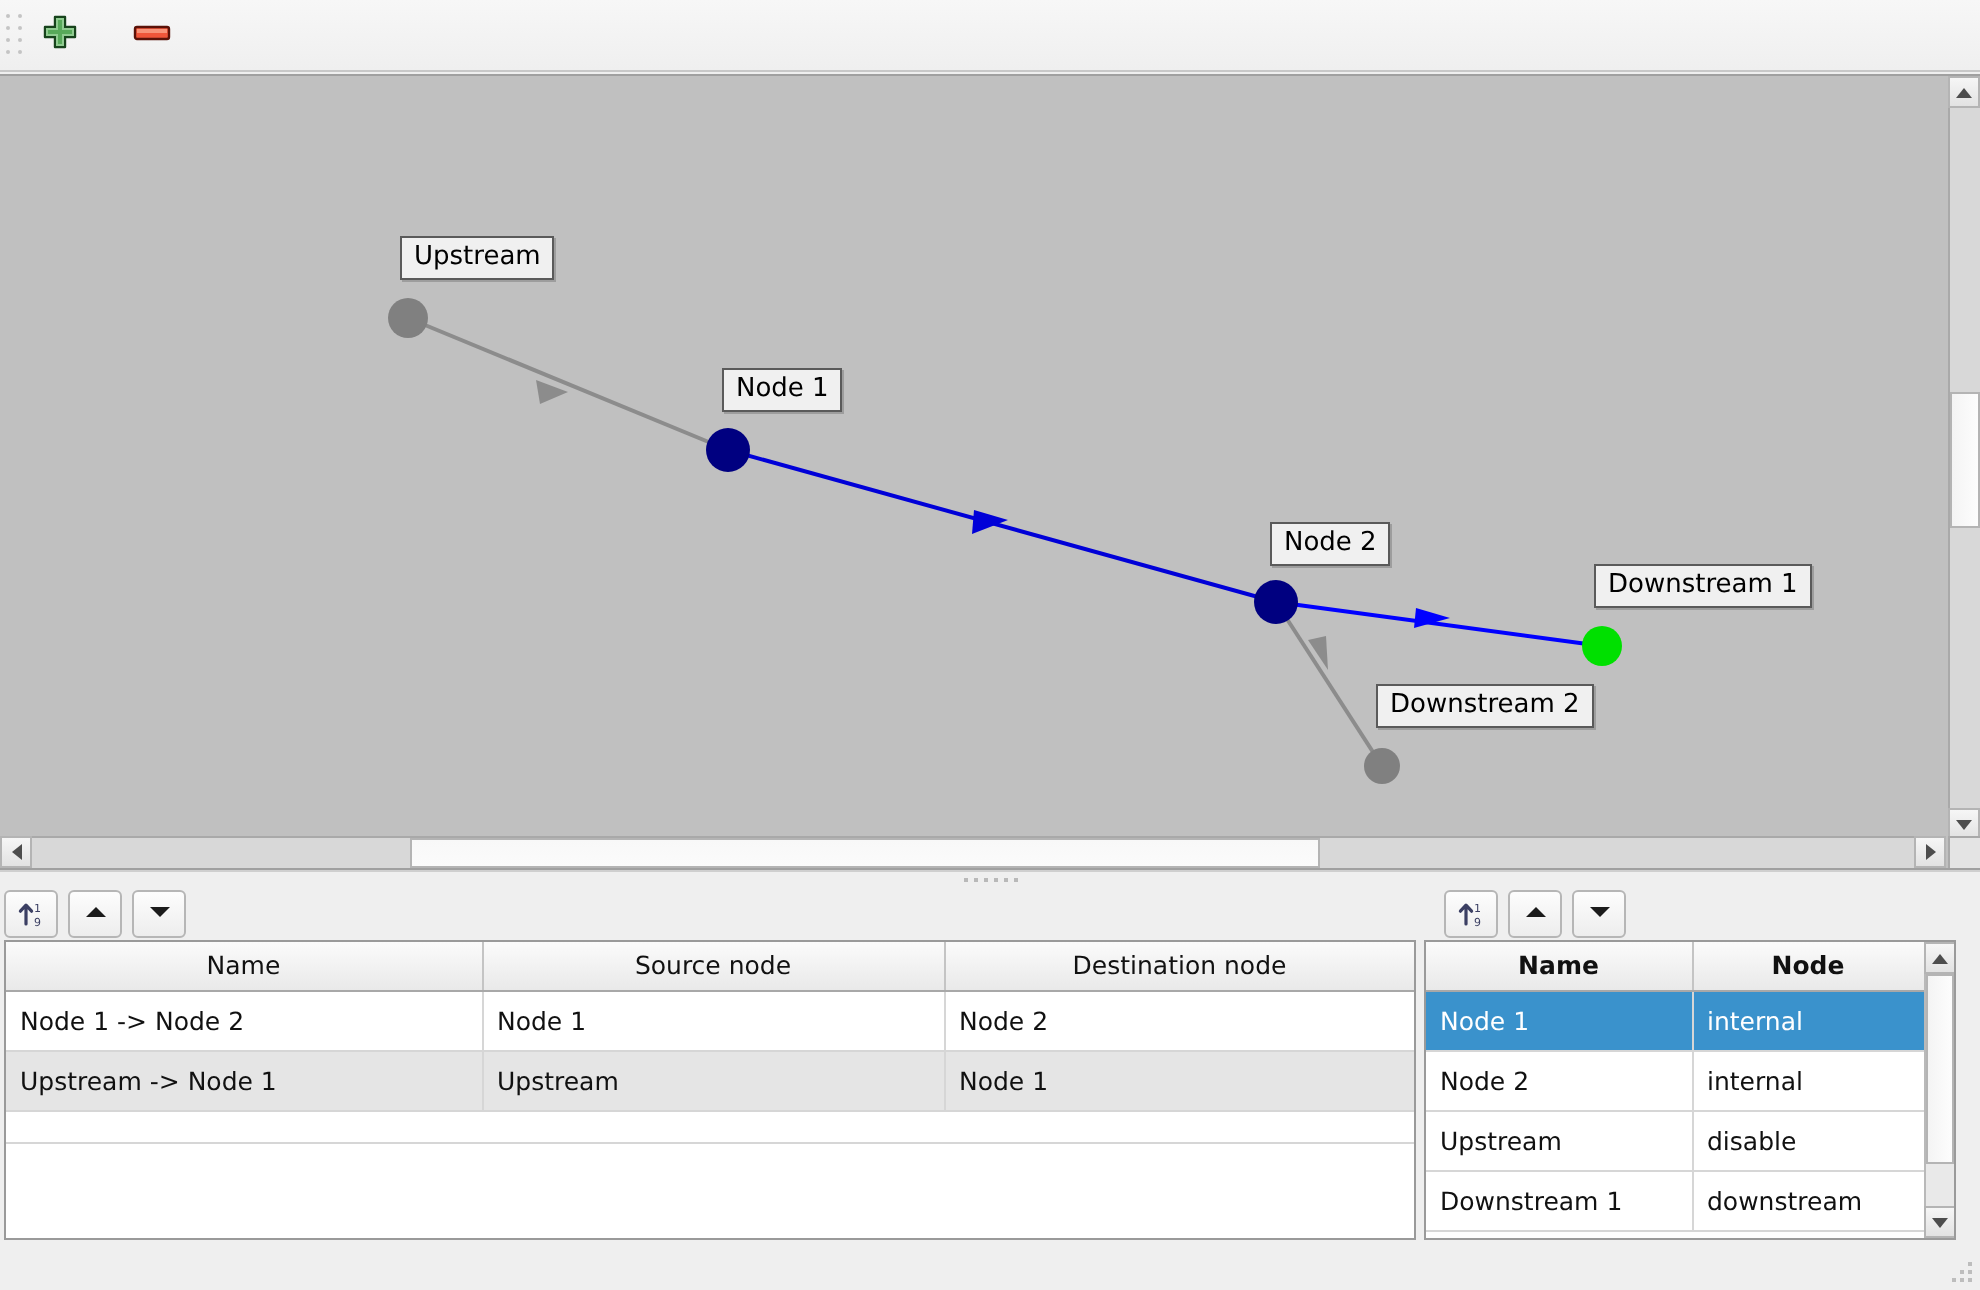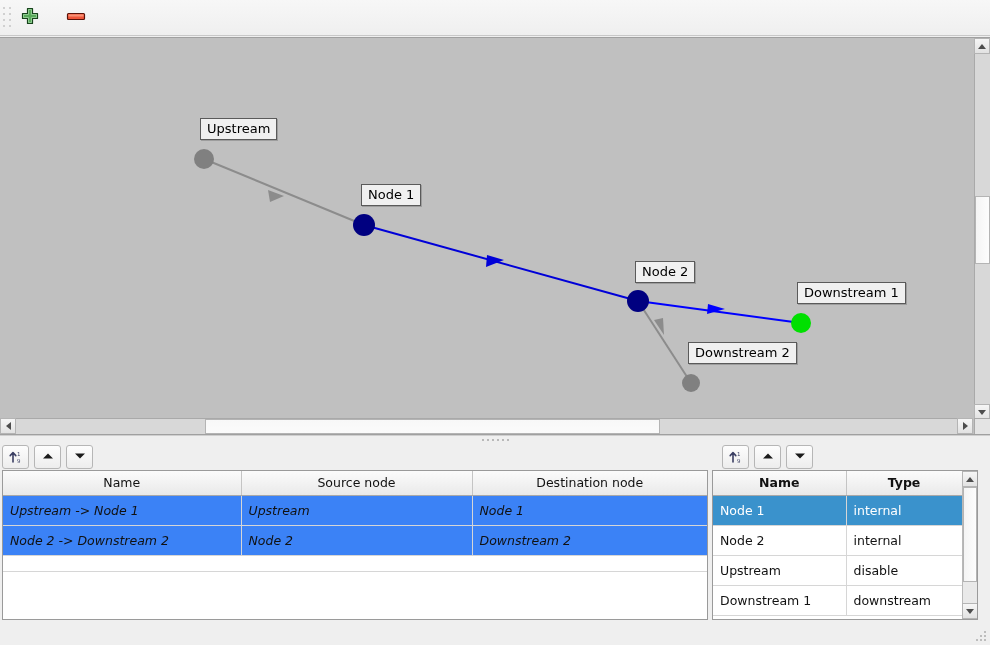--- a/index.html
+++ b/index.html
@@ -144,21 +144,21 @@
     height: 30px;
     padding: 0 7px;
     border-right: 1px solid #d6d6d6;
     border-bottom: 1px solid #d6d6d6;
     font-size: 12.5px;
     white-space: nowrap;
     overflow: hidden;
     color: #111;
   }
   tbody tr.odd  td { background: #ffffff; }
-  tbody tr.even td { background: #3b82f6; font-style: italic; }
+  tbody tr.even td { background: #e5e5e5; }
   tbody tr.selected td { background: #3a92cc; color: #ffffff; }
   tbody tr.filler td { height: 16px; background:#fff; border-right:0; }
 
   
   .tsb {
     position: absolute; right: 0; top: 0; width: 15px; height: 100%;
     background: #e9e9e9; border-left: 1px solid #b9b9b9;
   }
 
   
@@ -321,29 +321,29 @@
           <col>
         </colgroup>
       <thead>
         <tr>
           <th>Name</th>
           <th>Source node</th>
           <th style="border-right:0">Destination node</th>
         </tr>
       </thead>
       <tbody>
+        <tr class="odd">
+          <td>Node 1 -&gt; Node 2</td>
+          <td>Node 1</td>
+          <td style="border-right:0">Node 2</td>
+        </tr>
         <tr class="even">
           <td>Upstream -&gt; Node 1</td>
           <td>Upstream</td>
           <td style="border-right:0">Node 1</td>
-        </tr>
-        <tr class="even">
-          <td>Node 2 -&gt; Downstream 2</td>
-          <td>Node 2</td>
-          <td style="border-right:0">Downstream 2</td>
         </tr>
         <tr class="filler">
           <td></td>
           <td></td>
           <td></td>
         </tr>
       </tbody>
     </table>
   </div>
 </div>
@@ -377,21 +377,21 @@
   <div class="table-wrap">
     <table id="tbl-nodes">
       <colgroup>
           <col style="width:133px">
           <col style="width:116px">
           <col style="width:15px">
         </colgroup>
       <thead>
         <tr>
           <th>Name</th>
-          <th>Type</th>
+          <th>Node</th>
           <th style="border-right:0"></th>
         </tr>
       </thead>
       <tbody>
         <tr class="selected">
           <td>Node 1</td>
           <td>internal</td>
           <td style="background:#fff;border-right:0"></td>
         </tr>
         <tr class="odd">

